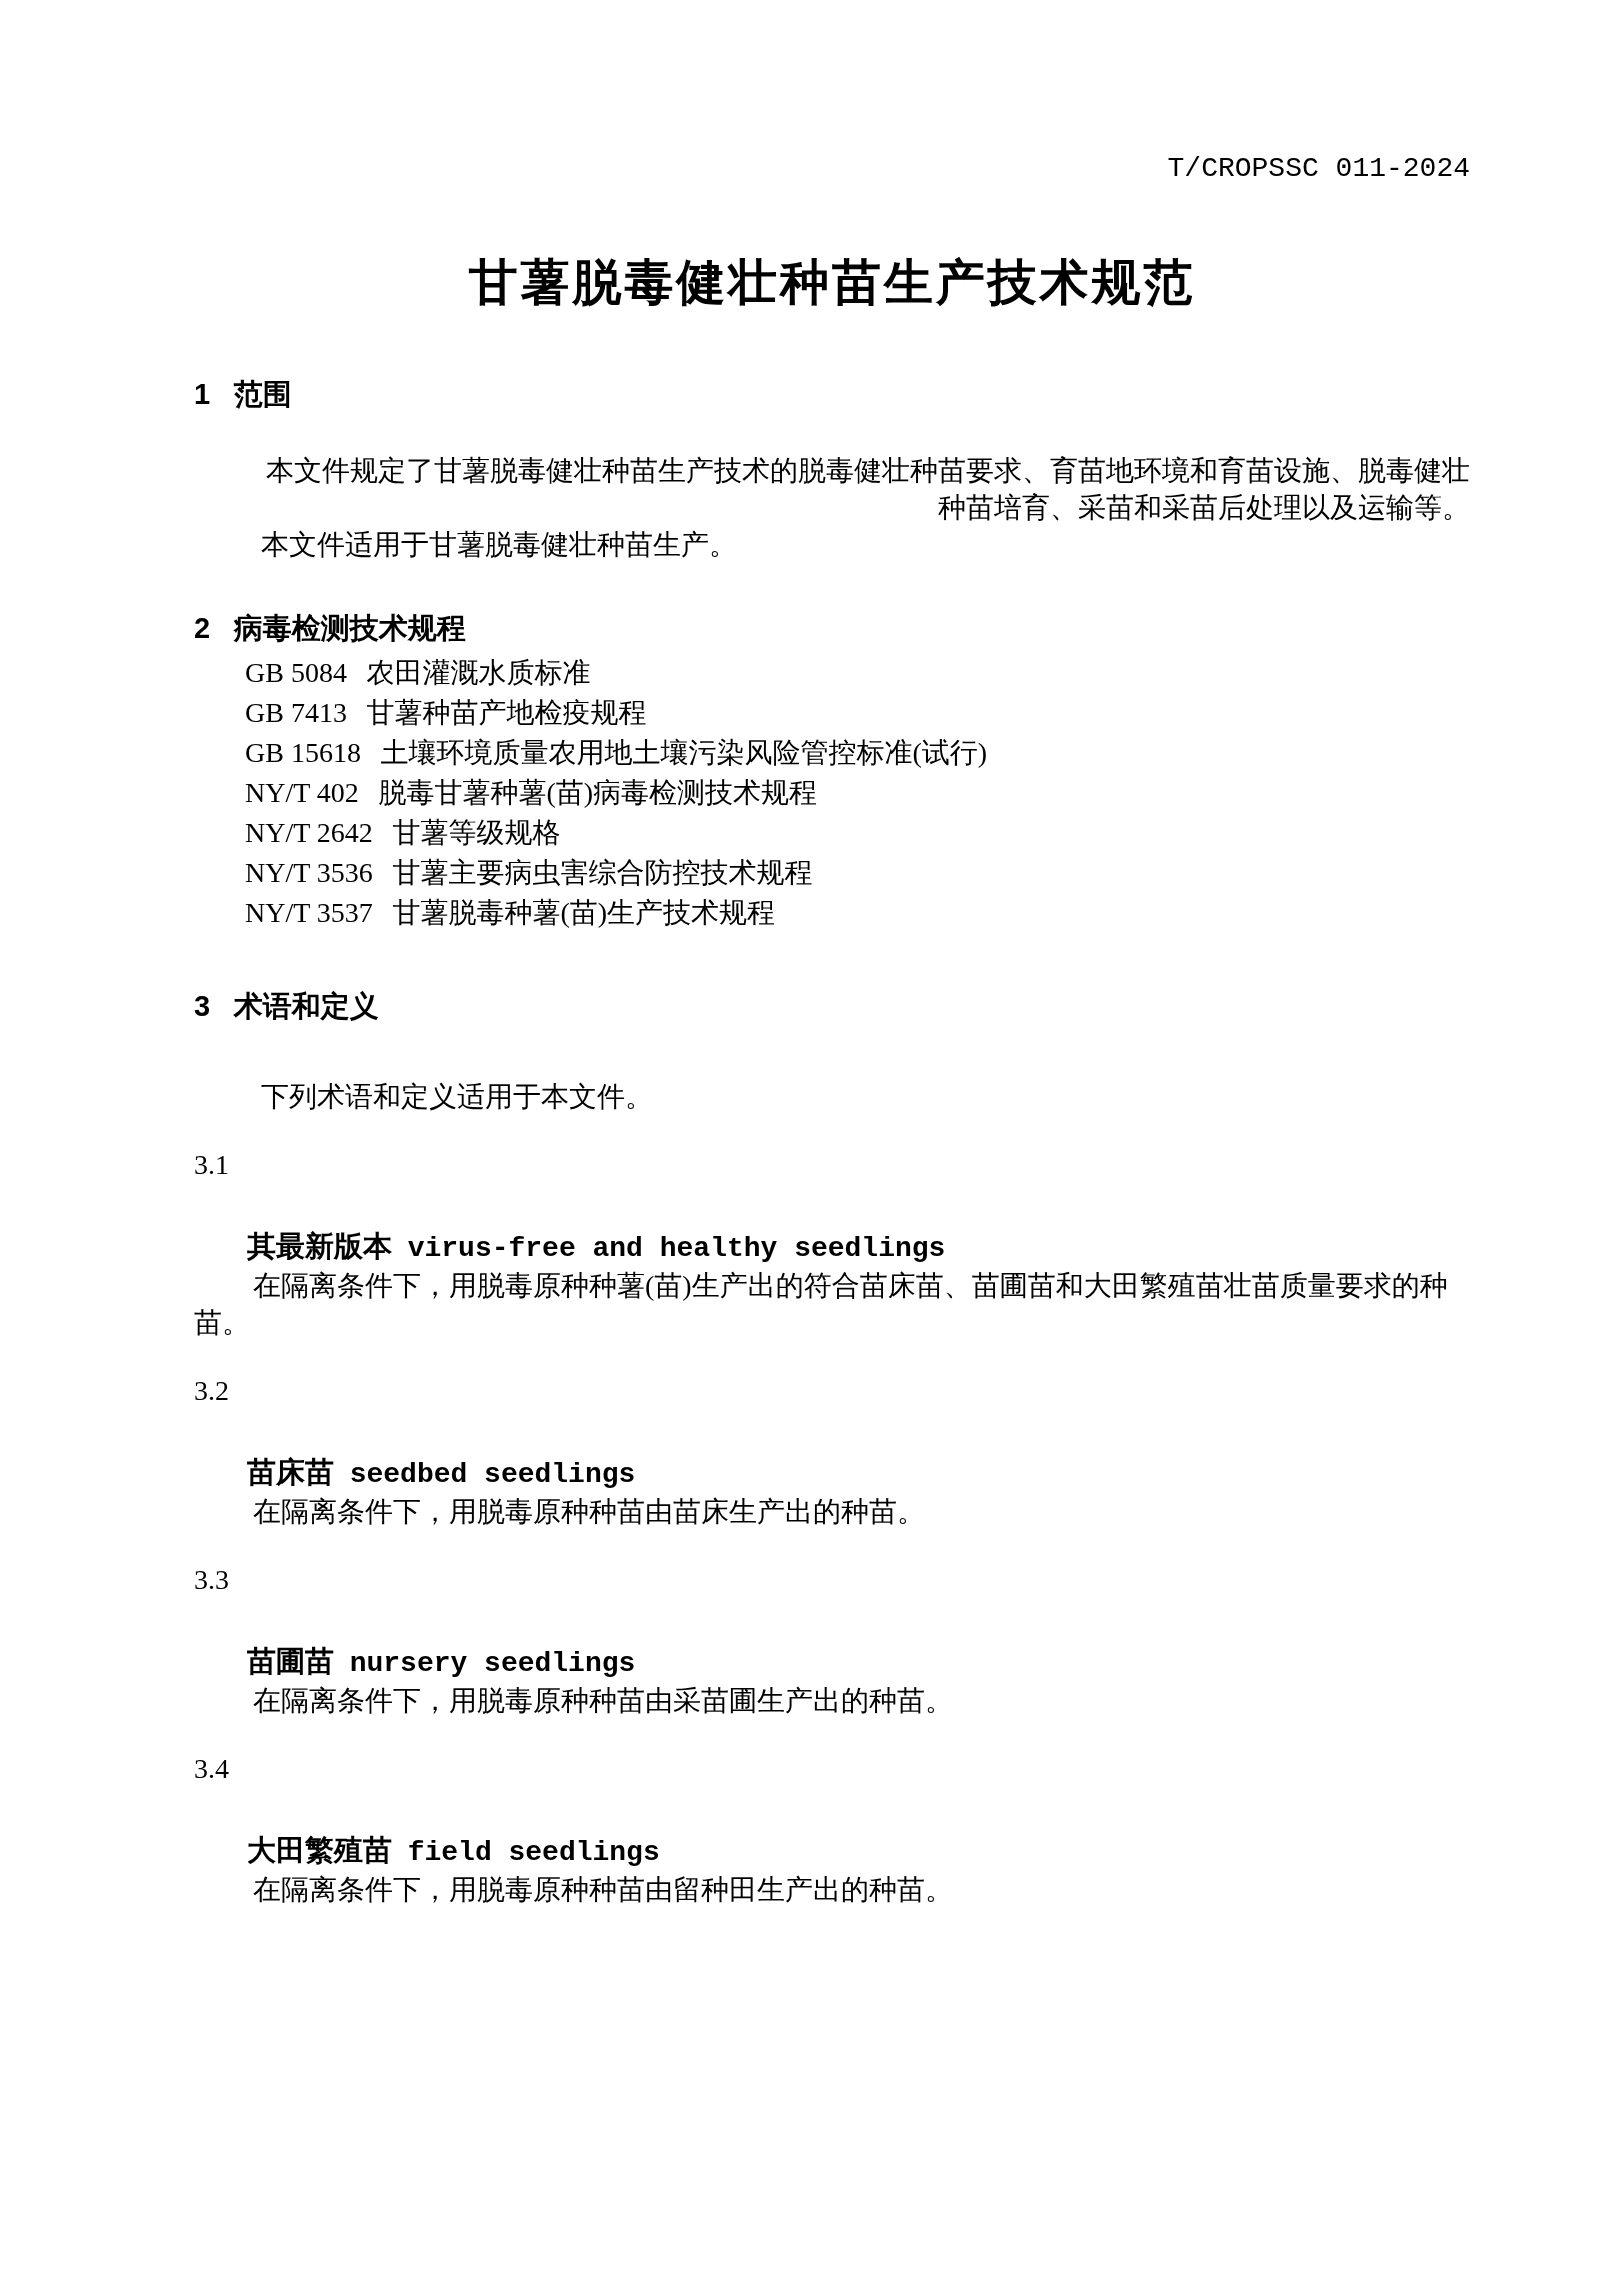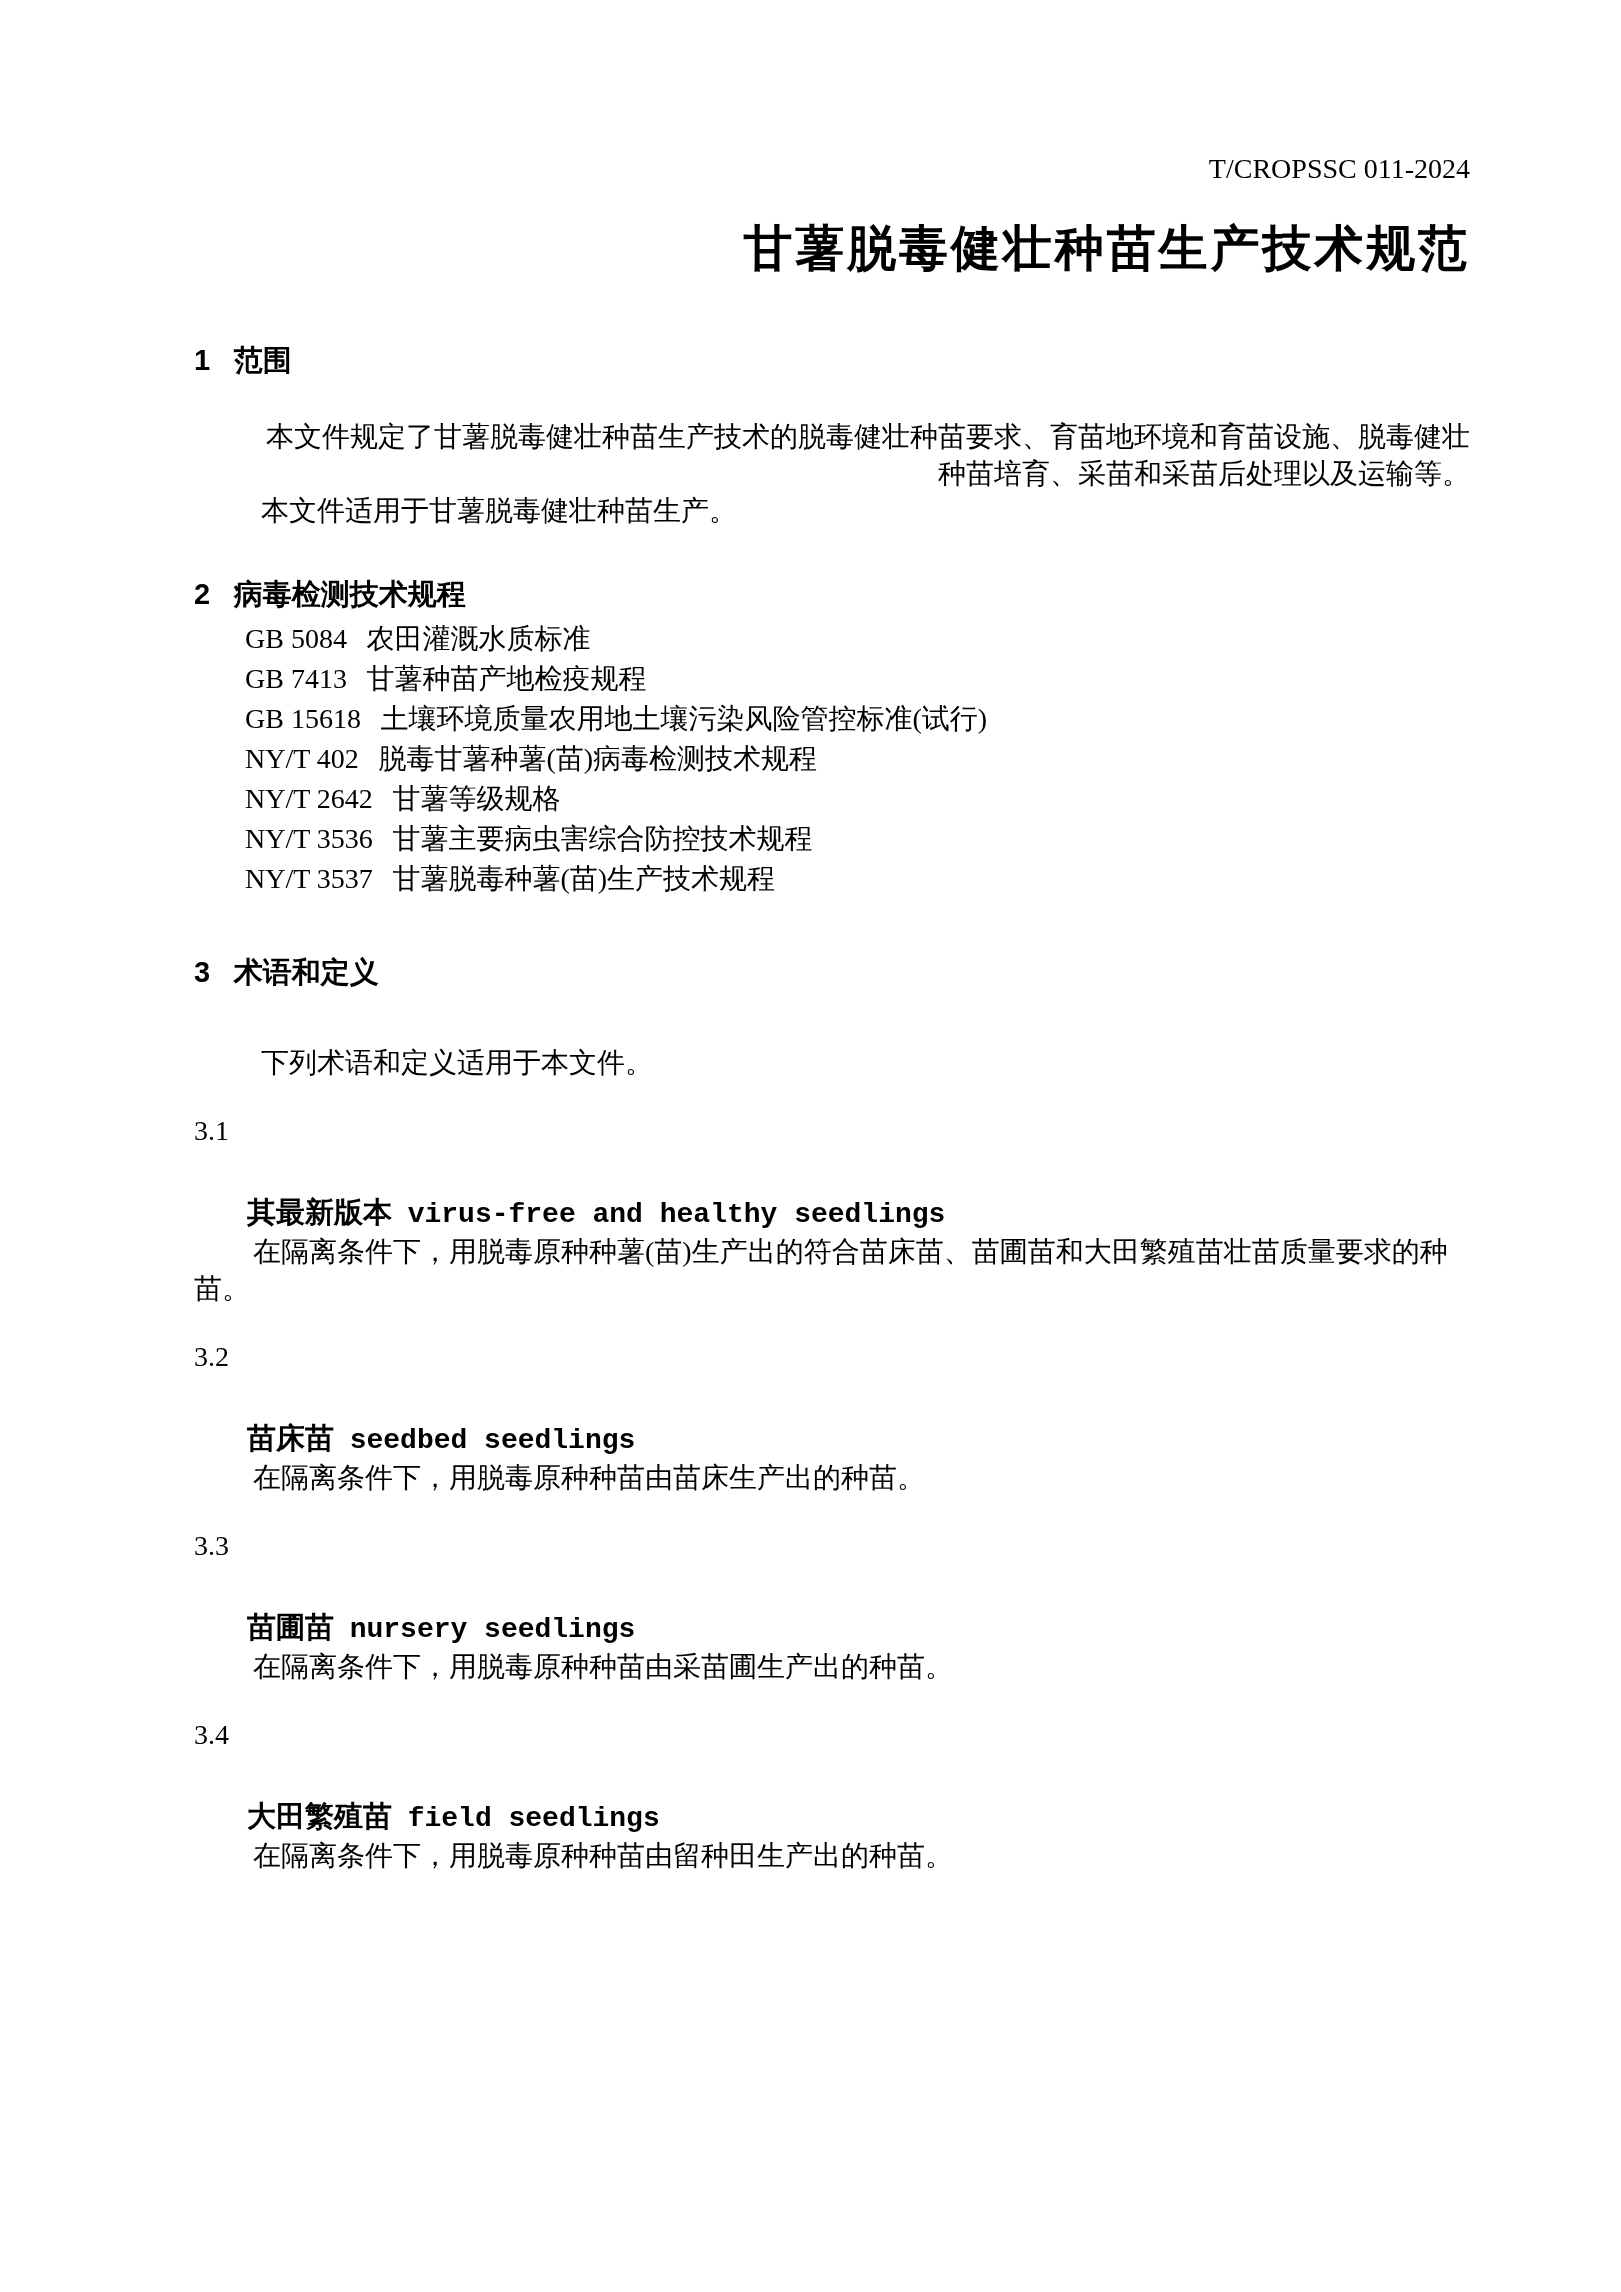--- a/index.html
+++ b/index.html
@@ -16,25 +16,25 @@
     box-sizing: border-box;
     padding: 154px 151px 0 194px;
     color: #000000;
     font-family: "Liberation Serif", "DejaVu Serif", serif;
     overflow: hidden;
   }
   .doc-number {
     text-align: right;
     font-size: 28px;
     line-height: 29px;
-    font-family: Liberation Serif, serif;
+    font-family: Liberation Mono, monospace;
   }
   .doc-title {
-    margin: 37px 0 0 0;
-    text-align: right;
+    margin: 71px 0 0 0;
+    text-align: center;
     font-family: "Liberation Sans", "DejaVu Sans", sans-serif;
     font-weight: bold;
     font-size: 49px;
     line-height: 57px;
     letter-spacing: 2.9px;
   }
   .sec-heading {
     font-family: "Liberation Sans", "DejaVu Sans", sans-serif;
     font-weight: bold;
     font-size: 29px;

